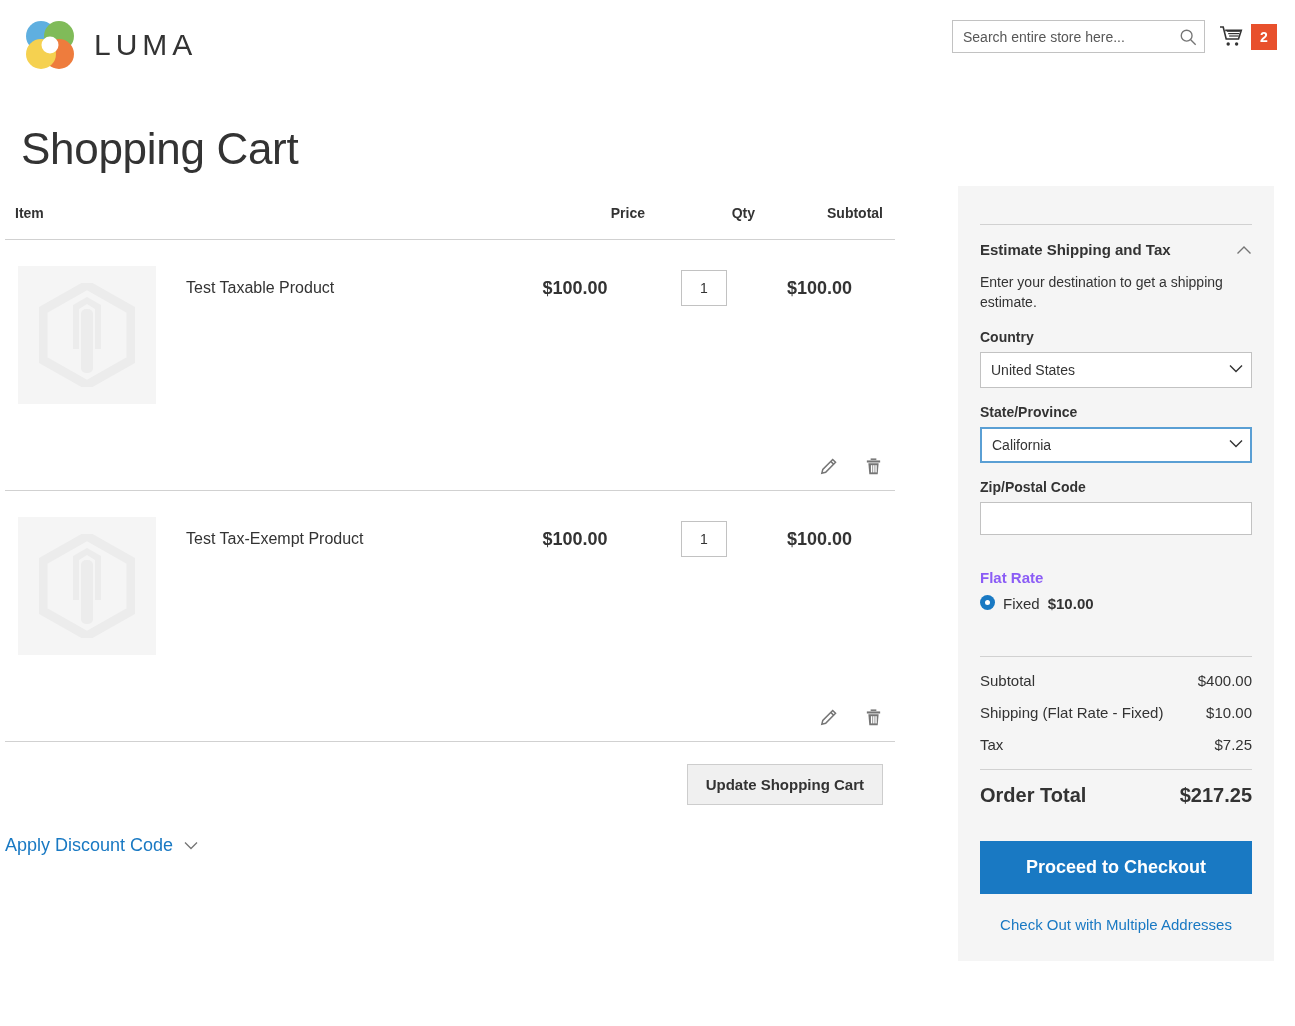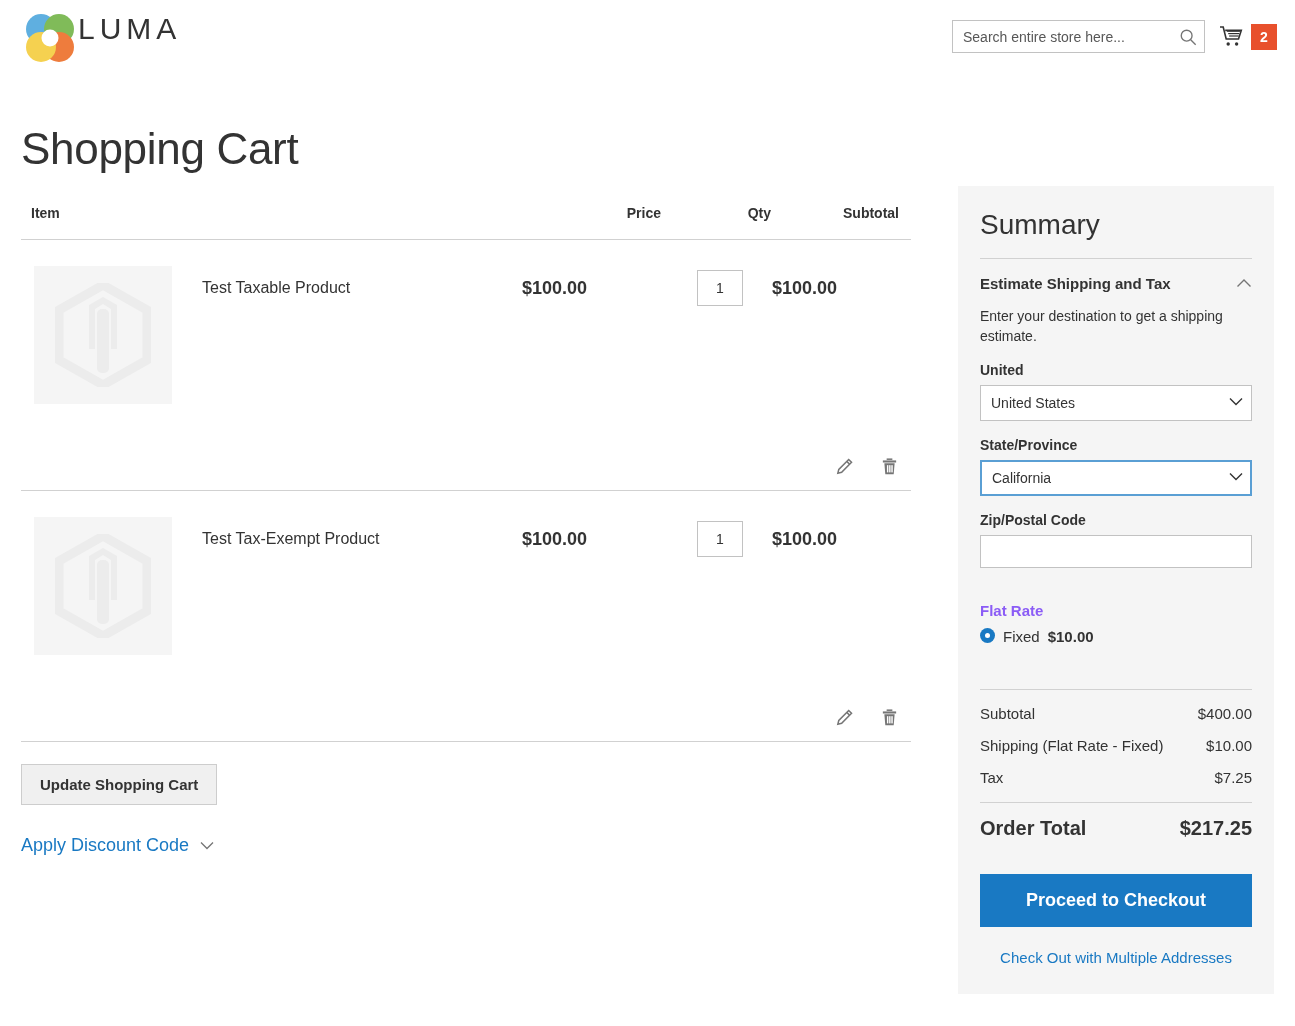--- a/index.html
+++ b/index.html
@@ -17,22 +17,24 @@
     background: #fff;
   }
 
   
   .header {
     position: relative;
     height: 72px;
   }
   .logo {
     position: absolute;
-    left: 22px; top: 12px;
-    display: flex;
+    left: 22px; top: 19px;
+    display: flex;
+    align-items: center;
+    gap: 16px;
   }
   .logo-mark { width: 56px; height: 52px; display:block; }
   .logo-text {
     font-size: 30px;
     letter-spacing: 5px;
     color: #333;
     font-weight: 400;
   }
   .header-right {
     position: absolute;
@@ -83,21 +85,21 @@
     font-size: 44px;
     font-weight: 300;
     color: #333;
     letter-spacing: -0.3px;
     line-height: 1.1;
   }
 
   
   .cart-col {
     position: absolute;
-    left: 21px; top: 205px;
+    left: 5px; top: 205px;
     width: 890px;
   }
   .cart-table { width: 100%; border-collapse: collapse; }
   .cart-table thead th {
     font-size: 14px;
     font-weight: bold;
     color: #333;
     padding: 0 0 18px 0;
     border-bottom: 1px solid #d1d1d1;
     text-align: right;
@@ -118,21 +120,21 @@
     justify-content: center;
   }
   .prod-thumb svg { width: 96px; height: 104px; display:block; }
   .prod-name {
     font-size: 16px;
     color: #333;
     padding-top: 12px;
     line-height: 1.3;
   }
   .price-cell, .subtotal-cell {
-    text-align: left;
+    text-align: center;
     font-size: 18px;
     font-weight: bold;
     color: #333;
     padding-top: 38px !important;
   }
   .subtotal-cell { padding-right: 12px !important; }
   .qty-cell { text-align: right; padding-top: 30px !important; padding-right: 28px !important; }
   .qty-input {
     width: 46px; height: 36px;
     border: 1px solid #c2c2c2;
@@ -151,20 +153,21 @@
     display: flex;
     justify-content: flex-end;
     align-items: center;
     gap: 26px;
     padding-top: 52px;
   }
   .act-icon { width: 19px; height: 19px; color: #757575; cursor: pointer; display:block; }
 
   .cart-foot {
     display: flex;
+    justify-content: flex-end;
     padding: 22px 12px 0 0;
   }
   .btn-update {
     background: #f0f0f0;
     border: 1px solid #cdcdcd;
     color: #333;
     font-size: 15px;
     font-weight: 600;
     padding: 11px 18px;
     cursor: pointer;
@@ -477,33 +480,32 @@
 
     <div class="discount-toggle">
       <span class="label">Apply Discount Code</span>
       <svg class="chev-sm" viewBox="0 0 14 9" fill="none" stroke="currentColor" stroke-width="1.3">
         <polyline points="1,1.5 7,7.5 13,1.5"></polyline>
       </svg>
     </div>
   </div>
 
   <div class="summary">
-    <h2>Summary</h2>
     <hr class="summary-rule">
 
     <div class="est-head">
       <span class="t">Estimate Shipping and Tax</span>
       <svg class="chev-up" viewBox="0 0 16 10" fill="none" stroke="currentColor" stroke-width="1.4">
         <polyline points="1.5,8.5 8,2 14.5,8.5"></polyline>
       </svg>
     </div>
 
     <p class="est-desc">Enter your destination to get a shipping estimate.</p>
 
-    <div class="field-label">United</div>
+    <div class="field-label">Country</div>
     <div class="select-wrap">
       <select>
         <option>United States</option>
       </select>
       <svg class="select-chev" viewBox="0 0 14 9" fill="none" stroke="currentColor" stroke-width="1.4">
         <polyline points="1,1.5 7,7.5 13,1.5"></polyline>
       </svg>
     </div>
 
     <div class="field-label">State/Province</div>

